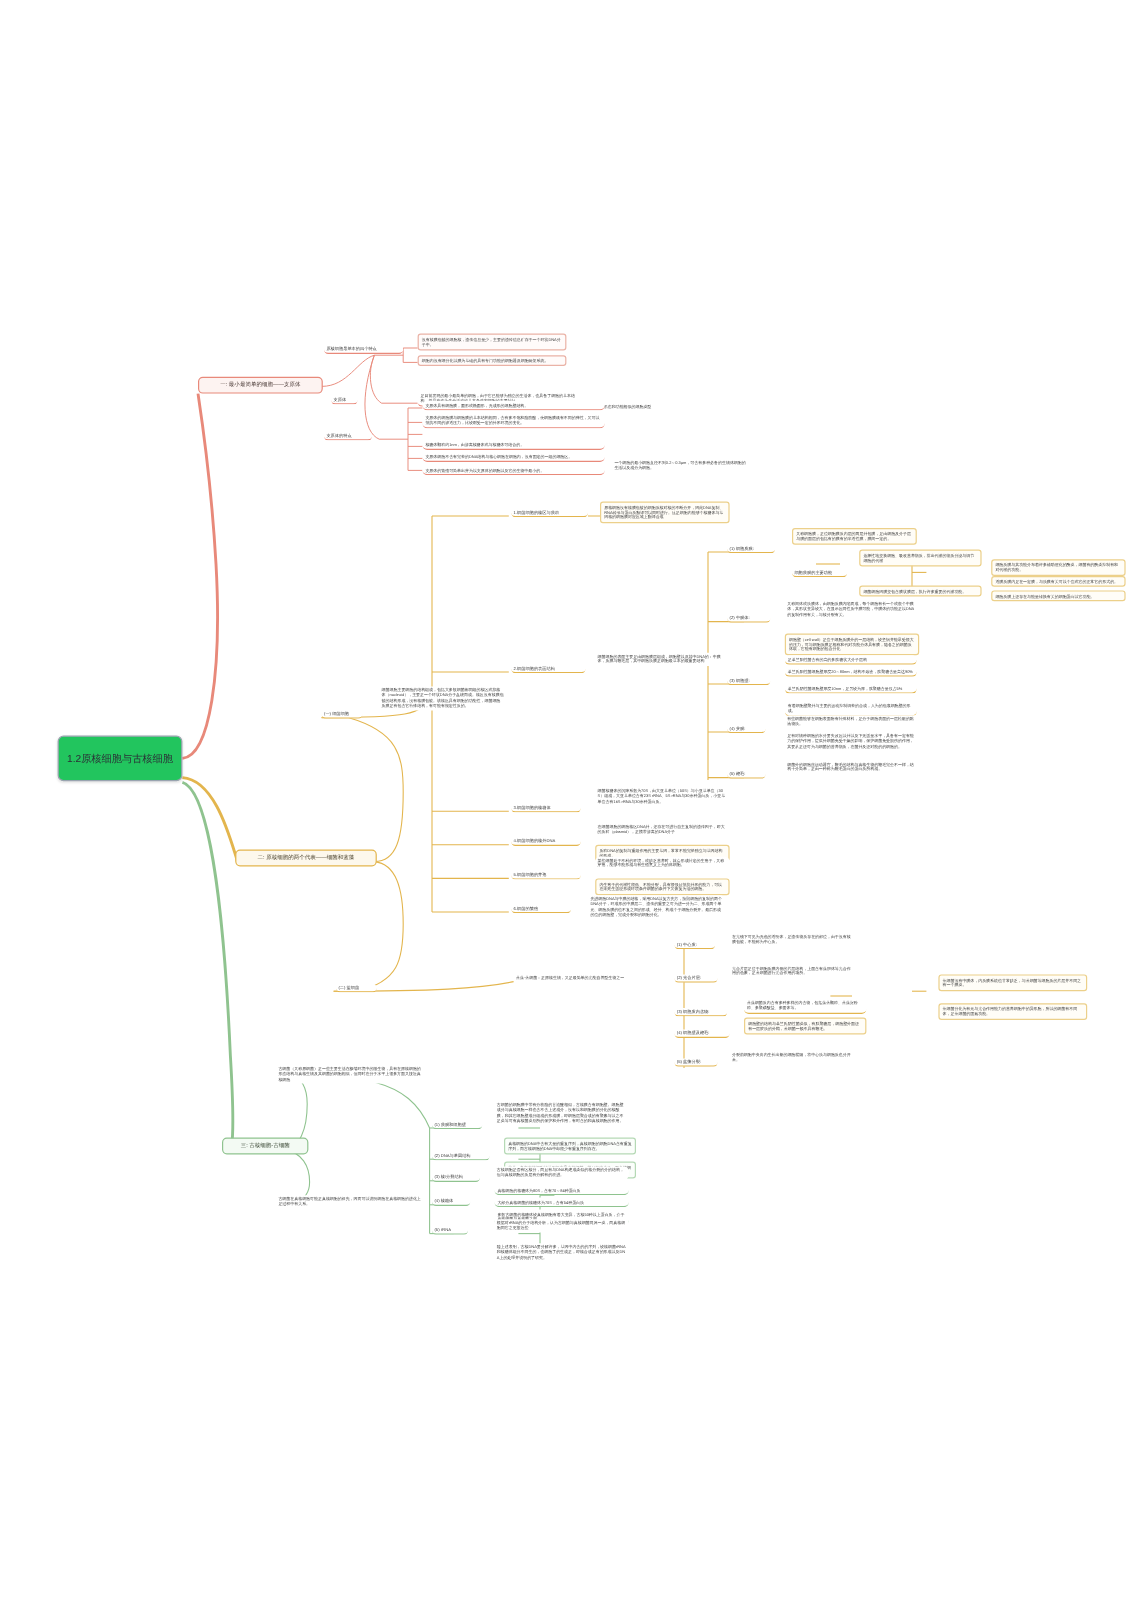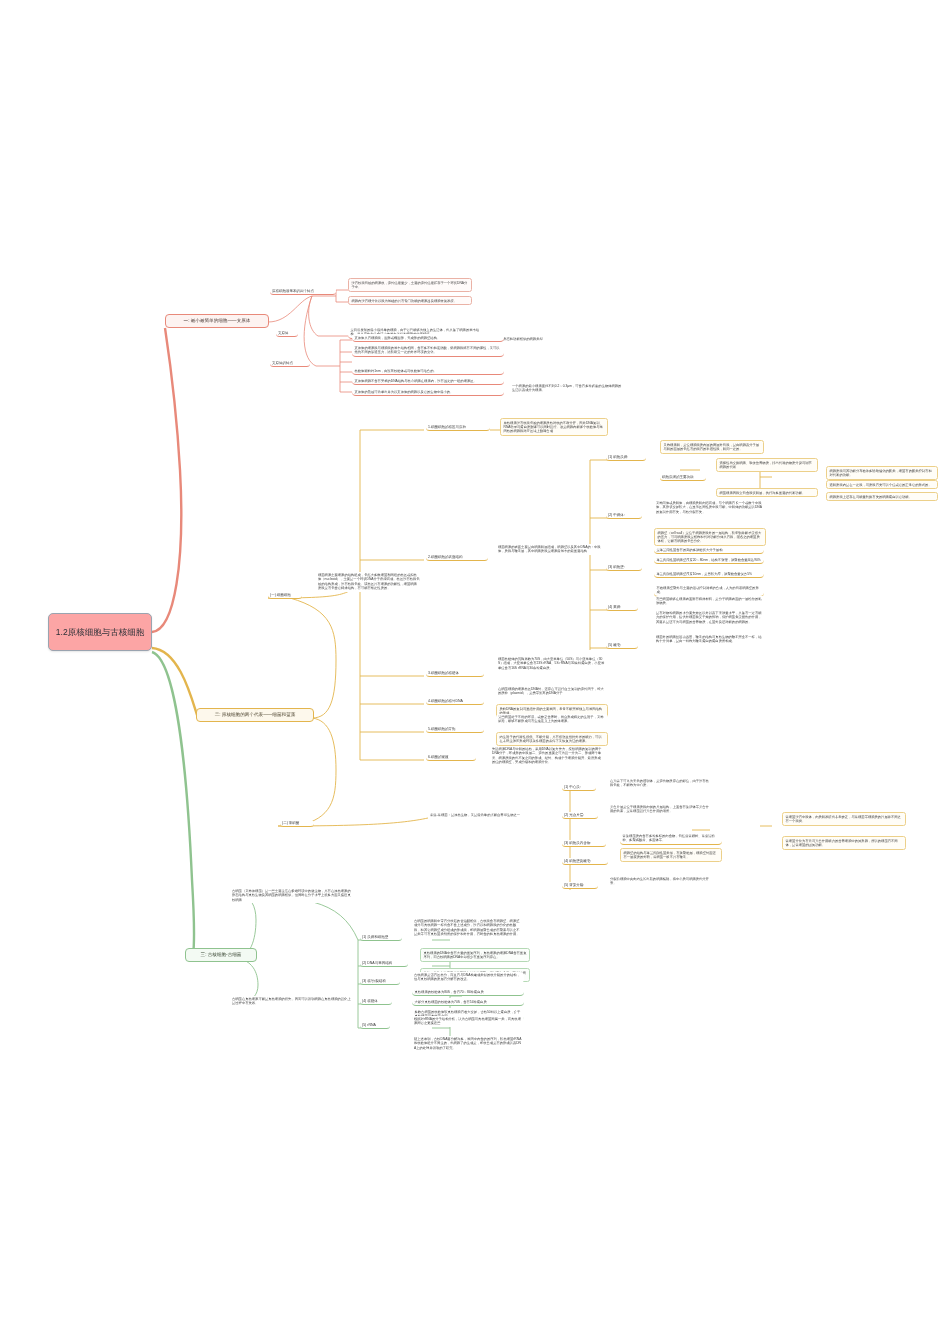--- a/index.html
+++ b/index.html
@@ -18,21 +18,21 @@
     line-height: 1.25;
     white-space: normal;
     word-break: break-all;
     background: #ffffff;
   }
 
   
   .root {
     left: 48px; top: 613px; width: 104px; min-height: 38px;
     border: 1px solid #9aa4b0; border-radius: 5px;
-    background: #fca5a5;
+    background: #22c55e;
     font-size: 8.5px; color: #2b2f36; text-align: center;
     padding: 6px 4px; display: flex; align-items: center; justify-content: center;
     box-shadow: 0 1px 2px rgba(0,0,0,.10);
   }
 
   
   .b1 { border:1px solid #e8897a; background:#fdf3f1; color:#4a3a36; font-size:4.6px; padding:3px 4px; text-align:center; }
   .b2 { border:1px solid #e3b54d; background:#fdf8ec; color:#4a412c; font-size:4.6px; padding:3px 4px; text-align:center; }
   .b3 { border:1px solid #8fc38f; background:#f3faf3; color:#35432f; font-size:4.6px; padding:3px 4px; text-align:center; }
 

